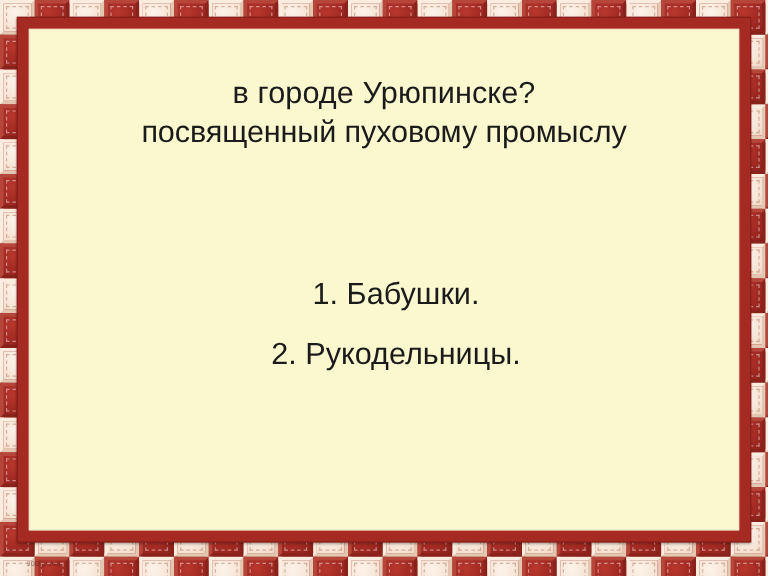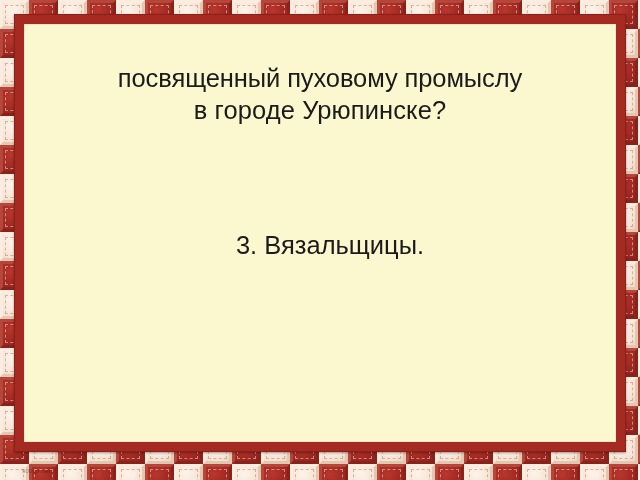--- a/index.html
+++ b/index.html
@@ -534,26 +534,27 @@
       <div class="tile dark" style="left: 609px; top: 464px;"></div>
       <div class="tile light" style="left: 638px; top: 464px;"></div>
     </div>
 
   <div id="inner-frame">
     <div id="inner-bevel">
 
       <div id="panel">
 
         <div id="question">
+          <span class="q-line">в городе Урюпинске?</span>
           <span class="q-line wide">посвященный пуховому промыслу</span>
-          <span class="q-line">в городе Урюпинске?</span>
         </div>
 
         <div id="answers">
-          <div class="answer">3. Вязальщицы.</div>
+          <div class="answer">1. Бабушки.</div>
+          <div class="answer">2. Рукодельницы.</div>
         </div>
 
       </div>
     </div>
   </div>
 
   <div id="watermark">900igr.net</div>
 
 </div>
 

